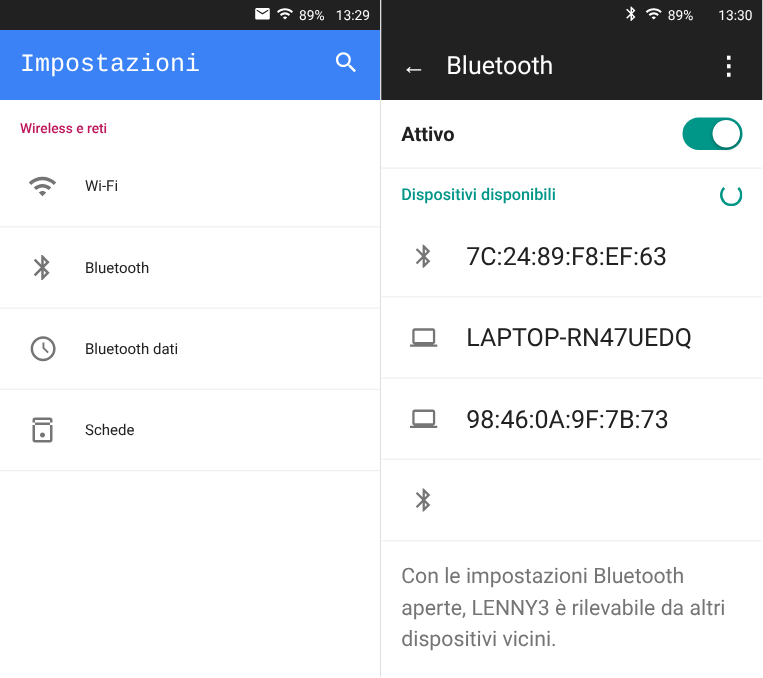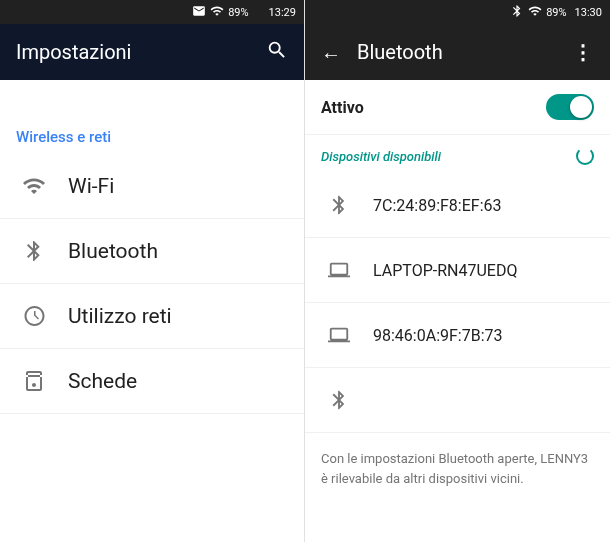--- a/index.html
+++ b/index.html
@@ -16,28 +16,29 @@
     .left-panel {
       width: 305px;
       height: 542px;
       background: #fff;
       display: flex;
       flex-direction: column;
       border-right: 1px solid #e0e0e0;
     }
 
     .left-header {
-      background: #0f172a;
+      background: #3b82f6;
       color: #fff;
       display: flex;
       align-items: center;
       justify-content: space-between;
       padding: 0 16px;
       height: 56px;
       flex-shrink: 0;
+      font-family: Liberation Mono, monospace;
     }
 
     .left-header-title {
       font-size: 20px;
       font-weight: 400;
       color: #fff;
     }
 
     .left-status-bar {
       background: #212121;
@@ -46,25 +47,24 @@
       align-items: center;
       justify-content: flex-end;
       padding: 0 8px;
       font-size: 11px;
       color: #fff;
       gap: 4px;
       flex-shrink: 0;
     }
 
     .section-label {
-      color: #3b82f6;
-      font-size: 15px;
+      color: #be185d;
+      font-size: 11px;
       font-weight: 500;
       padding: 16px 16px 8px 16px;
-      margin-top: 32px;
     }
 
     .settings-item {
       display: flex;
       align-items: center;
       padding: 14px 16px;
       border-bottom: 1px solid #f0f0f0;
       cursor: pointer;
       min-height: 64px;
     }
@@ -77,21 +77,21 @@
       justify-content: center;
       margin-right: 16px;
       flex-shrink: 0;
     }
 
     .item-icon svg {
       fill: #757575;
     }
 
     .item-text {
-      font-size: 21px;
+      font-size: 12px;
       color: #212121;
     }
 
     
     .right-panel {
       width: 305px;
       height: 542px;
       background: #fff;
       display: flex;
       flex-direction: column;
@@ -168,21 +168,20 @@
     }
 
     .devices-section-label {
       color: #009688;
       font-size: 13px;
       font-weight: 500;
       padding: 12px 16px 8px 16px;
       display: flex;
       align-items: center;
       justify-content: space-between;
-      font-style: italic;
     }
 
     .device-item {
       display: flex;
       align-items: center;
       padding: 14px 16px;
       border-bottom: 1px solid #f0f0f0;
       cursor: pointer;
       min-height: 56px;
     }
@@ -195,26 +194,26 @@
       justify-content: center;
       margin-right: 16px;
       flex-shrink: 0;
     }
 
     .device-icon svg {
       fill: #757575;
     }
 
     .device-name {
-      font-size: 16px;
+      font-size: 20px;
       color: #212121;
     }
 
     .bt-info-text {
-      font-size: 13px;
+      font-size: 17px;
       color: #757575;
       padding: 16px 16px;
       line-height: 1.5;
     }
 
     .spinner {
       width: 18px;
       height: 18px;
       border: 2px solid #009688;
       border-top-color: transparent;
@@ -250,21 +249,21 @@
       <svg width="14" height="14" viewBox="0 0 24 24" fill="white">
           <path d="M20 4H4c-1.1 0-2 .9-2 2v12c0 1.1.9 2 2 2h16c1.1 0 2-.9 2-2V6c0-1.1-.9-2-2-2zm0 4l-8 5-8-5V6l8 5 8-5v2z"></path>
         </svg>
     </span>
     <span>
       <svg width="14" height="14" viewBox="0 0 24 24" fill="white">
           <path d="M1 9l2 2c4.97-4.97 13.03-4.97 18 0l2-2C16.93 2.93 7.08 2.93 1 9zm8 8l3 3 3-3c-1.65-1.66-4.34-1.66-6 0zm-4-4l2 2c2.76-2.76 7.24-2.76 10 0l2-2C15.14 9.14 8.87 9.14 5 13z"></path>
         </svg>
     </span>
     <span style="font-size:11px;color:#fff;">89%</span>
-    <span style="font-size:11px;color:#fff;margin-left:16px;">13:29</span>
+    <span style="font-size:11px;color:#fff;margin-left:5px;">13:29</span>
   </div>
 
   <div class="left-header">
     <span class="left-header-title">Impostazioni</span>
     <span>
       <svg width="22" height="22" viewBox="0 0 24 24" fill="white">
           <path d="M15.5 14h-.79l-.28-.27A6.471 6.471 0 0 0 16 9.5 6.5 6.5 0 1 0 9.5 16c1.61 0 3.09-.59 4.23-1.57l.27.28v.79l5 4.99L20.49 19l-4.99-5zm-6 0C7.01 14 5 11.99 5 9.5S7.01 5 9.5 5 14 7.01 14 9.5 11.99 14 9.5 14z"></path>
         </svg>
     </span>
   </div>
@@ -290,21 +289,21 @@
       <span class="item-text">Bluetooth</span>
     </div>
 
 
     <div class="settings-item">
       <div class="item-icon">
         <svg width="24" height="24" viewBox="0 0 24 24" fill="#757575">
             <path d="M22.5 12c0-5.52-4.48-10-10-10S2.5 6.48 2.5 12s4.48 10 10 10 10-4.48 10-10zm-10 8c-4.42 0-8-3.58-8-8s3.58-8 8-8 8 3.58 8 8-3.58 8-8 8zm3.5-4.5l-4-4V7h1.5v4l3.5 3.5-1 1z"></path>
           </svg>
       </div>
-      <span class="item-text">Utilizzo reti</span>
+      <span class="item-text">Bluetooth dati</span>
     </div>
 
 
 
     <div class="settings-item">
       <div class="item-icon">
         <svg width="24" height="24" viewBox="0 0 24 24" fill="#009688">
             <path d="M20 8H4V6h16v2zm-2-6H6c-1.1 0-2 .9-2 2v16c0 1.1.9 2 2 2h12c1.1 0 2-.9 2-2V4c0-1.1-.9-2-2-2zm0 18H6V4h12v16zm-6-6c-1.1 0-2 .9-2 2s.9 2 2 2 2-.9 2-2-.9-2-2-2z"></path>
           </svg>
       </div>
@@ -319,21 +318,21 @@
       <svg width="14" height="14" viewBox="0 0 24 24" fill="white">
           <path d="M17.71 7.71L12 2h-1v7.59L6.41 5 5 6.41 10.59 12 5 17.59 6.41 19 11 14.41V22h1l5.71-5.71-4.3-4.29 4.3-4.29zM13 5.83l1.88 1.88L13 9.59V5.83zm1.88 10.46L13 18.17v-3.76l1.88 1.88z"></path>
         </svg>
     </span>
     <span>
       <svg width="14" height="14" viewBox="0 0 24 24" fill="white">
           <path d="M1 9l2 2c4.97-4.97 13.03-4.97 18 0l2-2C16.93 2.93 7.08 2.93 1 9zm8 8l3 3 3-3c-1.65-1.66-4.34-1.66-6 0zm-4-4l2 2c2.76-2.76 7.24-2.76 10 0l2-2C15.14 9.14 8.87 9.14 5 13z"></path>
         </svg>
     </span>
     <span style="font-size:11px;color:#fff;">89%</span>
-    <span style="font-size:11px;color:#fff;margin-left:4px;text-align:center;">13:30</span>
+    <span style="font-size:11px;color:#fff;margin-left:16px;text-align:center;">13:30</span>
   </div>
 
   <div class="right-header">
     <span class="back-arrow">←</span>
     <span class="right-header-title">Bluetooth</span>
     <span class="more-vert">⋮</span>
   </div>
 
   <div class="bluetooth-content">
     <div class="attivo-row">

